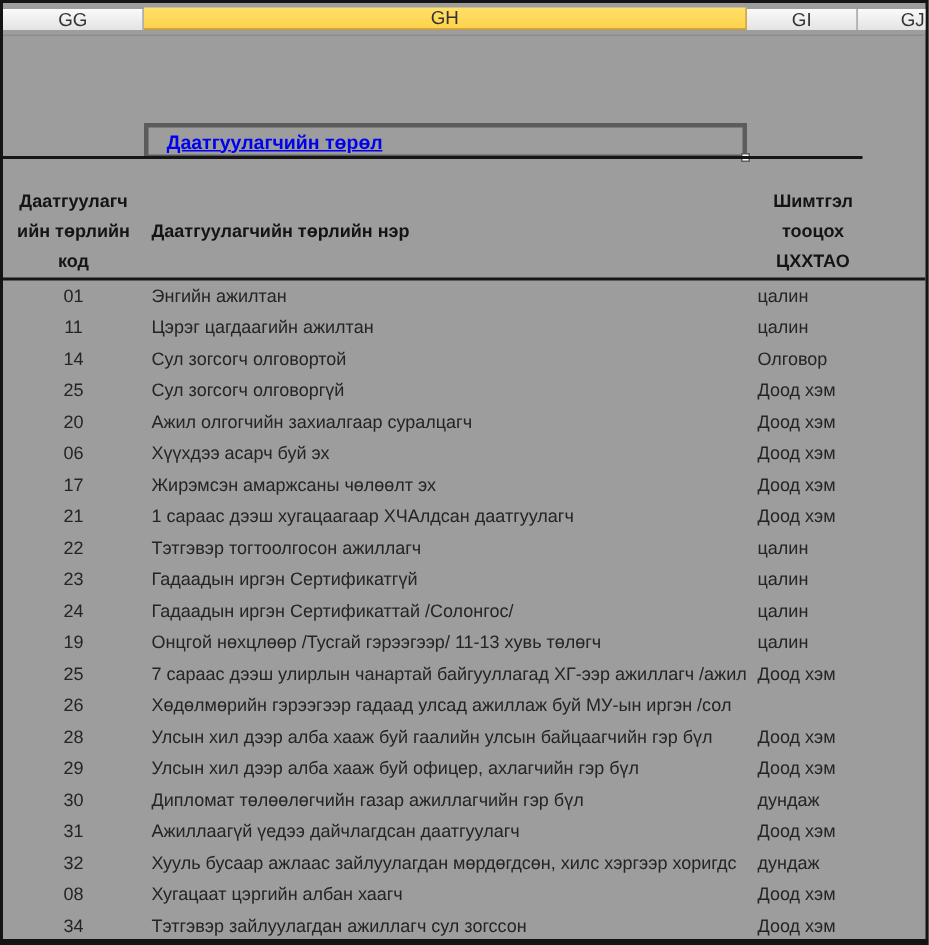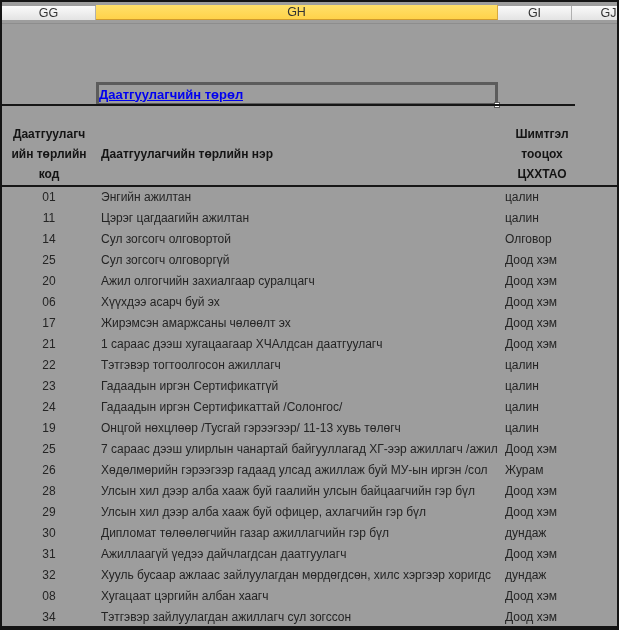--- a/index.html
+++ b/index.html
@@ -36,21 +36,21 @@
   }
   .cw-gg{width:94px;}
   .cw-gh{width:402px;}
   .cw-gi{width:74px;}
   .cw-gj{width:74px;}
   
   .title-cell{
     position:absolute;left:94px;top:80px;width:402px;height:24px;
     border:3px solid #5c5c5c;
     display:flex;align-items:center;
-    padding-left:0;
+    padding-left:12px;
     background:transparent;
   }
   .title-link{
     font-size:13px;font-weight:bold;
     color:#0000f0;text-decoration:underline;
     white-space:nowrap;overflow:hidden;
   }
   .fill-handle{
     position:absolute;left:492px;top:100px;
     width:6px;height:6px;background:#fff;border:1px solid #5c5c5c;
@@ -180,21 +180,20 @@
 
     <div class="row">
       <div class="c-code">25</div>
       <div class="c-name">7 сараас дээш улирлын чанартай байгууллагад ХГ-ээр ажиллагч /ажил</div>
       <div class="c-val">Доод хэм</div>
     </div>
 
     <div class="row">
       <div class="c-code">26</div>
       <div class="c-name">Хөдөлмөрийн гэрээгээр гадаад улсад ажиллаж буй МУ-ын иргэн /сол</div>
-      <div class="c-val">Журам</div>
     </div>
 
     <div class="row">
       <div class="c-code">28</div>
       <div class="c-name">Улсын хил дээр алба хааж буй гаалийн улсын байцаагчийн гэр бүл</div>
       <div class="c-val">Доод хэм</div>
     </div>
 
     <div class="row">
       <div class="c-code">29</div>

